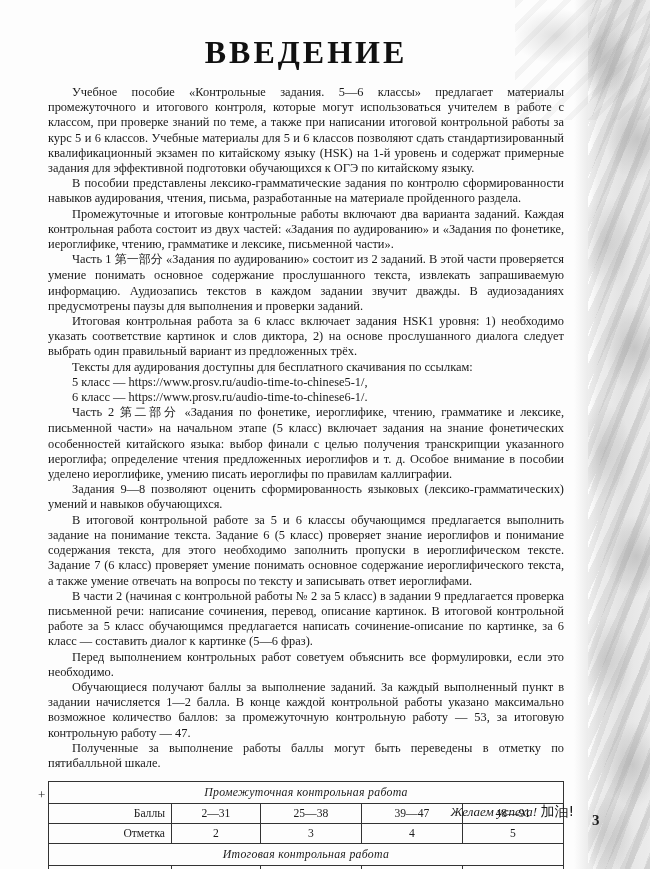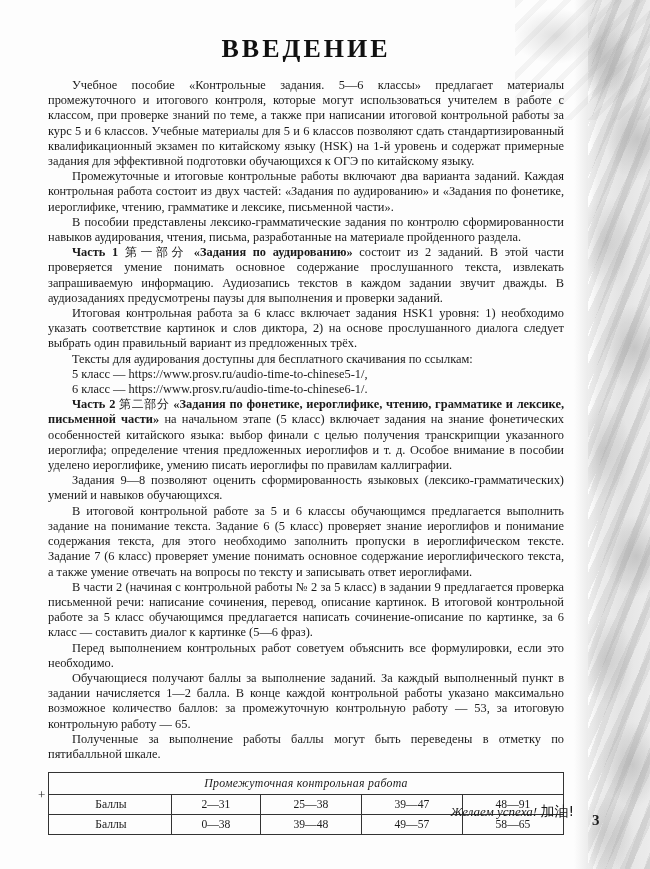--- a/index.html
+++ b/index.html
@@ -65,55 +65,55 @@
 
   .content {
     position: absolute;
     left: 48px;
     top: 34px;
     width: 516px;
   }
 
   h1.doc-title {
     font-family: "Liberation Serif", serif;
-    font-size: 26px;
+    font-size: 32px;
     font-weight: bold;
     letter-spacing: 3px;
     text-align: center;
     margin: 0 0 14px 0;
     color: #111;
   }
 
   p.para {
     margin: 0;
     font-size: 12.4px;
     line-height: 15.2px;
     text-align: justify;
     text-indent: 24px;
     hyphens: auto;
   }
 
-  .bold { font-weight: bold; }
-  .cjk { font-family: Liberation Serif, serif; font-size: 12px; }
+  .bold { font-weight: normal; }
+  .cjk { font-family: Liberation Mono, monospace; font-size: 12px; }
 
   
   .score-table {
     border-collapse: collapse;
     width: 516px;
     margin-top: 10px;
     font-size: 11.6px;
   }
   .score-table td, .score-table th {
     border: 1px solid #333;
     padding: 3px 6px;
     text-align: center;
     font-weight: normal;
   }
   .score-table td.rowlabel {
-    text-align: center;
+    text-align: right;
     padding-left: 8px;
     width: 108px;
   }
   .score-table .caption-cell {
     font-style: italic;
     font-size: 11.8px;
     padding: 3px 0;
     letter-spacing: .3px;
   }
 
@@ -152,53 +152,63 @@
 <div class="page">
   <div class="ornament-band"></div>
   <div class="ornament-edge"></div>
   <div class="ornament-top"></div>
 
   <div class="content">
 
     <h1 class="doc-title">ВВЕДЕНИЕ</h1>
 
     <p class="para">Учебное пособие «Контрольные задания. 5—6 классы» предлагает материалы промежуточного и итогового контроля, которые могут использоваться учителем в работе с классом, при проверке знаний по теме, а также при написании итоговой контрольной работы за курс 5 и 6 классов. Учебные материалы для 5 и 6 классов позволяют сдать стандартизированный квалификационный экзамен по китайскому языку (HSK) на 1-й уровень и содержат примерные задания для эффективной подготовки обучающихся к ОГЭ по китайскому языку.</p>
+    <p class="para">В пособии представлены лексико-грамматические задания по контролю сформированности навыков аудирования, чтения, письма, разработанные на материале пройденного раздела.</p>
     <p class="para">Промежуточные и итоговые контрольные работы включают два варианта заданий. Каждая контрольная работа состоит из двух частей: «Задания по аудированию» и «Задания по фонетике, иероглифике, чтению, грамматике и лексике, письменной части».</p>
-    <p class="para">В пособии представлены лексико-грамматические задания по контролю сформированности навыков аудирования, чтения, письма, разработанные на материале пройденного раздела.</p>
 
     <p class="para"><span class="bold">Часть 1</span> <span class="cjk">第一部分</span> <span class="bold">«Задания по аудированию»</span><span> состоит из 2 заданий. В этой части проверяется умение понимать основное содержание прослушанного текста, извлекать запрашиваемую информацию. Аудиозапись текстов в каждом задании звучит дважды. В аудиозаданиях предусмотрены паузы для выполнения и проверки заданий.</span></p>
 
     <p class="para">Итоговая контрольная работа за 6 класс включает задания HSK1 уровня: 1) необходимо указать соответствие картинок и слов диктора, 2) на основе прослушанного диалога следует выбрать один правильный вариант из предложенных трёх.</p>
     <p class="para">Тексты для аудирования доступны для бесплатного скачивания по ссылкам:</p>
 
     <p class="para">5 класс — https://www.prosv.ru/audio-time-to-chinese5-1/,</p>
     <p class="para">6 класс — https://www.prosv.ru/audio-time-to-chinese6-1/.</p>
 
     <p class="para"><span class="bold">Часть 2</span> <span class="cjk">第二部分</span> <span class="bold">«Задания по фонетике, иероглифике, чтению, грамматике и лексике, письменной части»</span><span> на начальном этапе (5 класс) включает задания на знание фонетических особенностей китайского языка: выбор финали с целью получения транскрипции указанного иероглифа; определение чтения предложенных иероглифов и т. д. Особое внимание в пособии уделено иероглифике, умению писать иероглифы по правилам каллиграфии.</span></p>
 
     <p class="para">Задания 9—8 позволяют оценить сформированность языковых (лексико-грамматических) умений и навыков обучающихся.</p>
     <p class="para">В итоговой контрольной работе за 5 и 6 классы обучающимся предлагается выполнить задание на понимание текста. Задание 6 (5 класс) проверяет знание иероглифов и понимание содержания текста, для этого необходимо заполнить пропуски в иероглифическом тексте. Задание 7 (6 класс) проверяет умение понимать основное содержание иероглифического текста, а также умение отвечать на вопросы по тексту и записывать ответ иероглифами.</p>
     <p class="para">В части 2 (начиная с контрольной работы № 2 за 5 класс) в задании 9 предлагается проверка письменной речи: написание сочинения, перевод, описание картинок. В итоговой контрольной работе за 5 класс обучающимся предлагается написать сочинение-описание по картинке, за 6 класс — составить диалог к картинке (5—6 фраз).</p>
     <p class="para">Перед выполнением контрольных работ советуем объяснить все формулировки, если это необходимо.</p>
-    <p class="para">Обучающиеся получают баллы за выполнение заданий. За каждый выполненный пункт в задании начисляется 1—2 балла. В конце каждой контрольной работы указано максимально возможное количество баллов: за промежуточную контрольную работу — 53, за итоговую контрольную работу — 65.</p>
+    <p class="para">Обучающиеся получают баллы за выполнение заданий. За каждый выполненный пункт в задании начисляется 1—2 балла. В конце каждой контрольной работы указано максимально возможное количество баллов: за промежуточную контрольную работу — 53, за итоговую контрольную работу — 47.</p>
     <p class="para">Полученные за выполнение работы баллы могут быть переведены в отметку по пятибалльной шкале.</p>
 
     <table class="score-table">
       <tbody>
         <tr>
           <td class="caption-cell" colspan="5">Промежуточная контрольная работа</td>
         </tr>
         <tr>
           <td class="rowlabel">Баллы</td>
           <td>2—31</td>
           <td>25—38</td>
           <td>39—47</td>
           <td>48—91</td>
         </tr>
         <tr>
+          <td class="rowlabel">Отметка</td>
+          <td>2</td>
+          <td>3</td>
+          <td>4</td>
+          <td>5</td>
+        </tr>
+        <tr>
+          <td class="caption-cell" colspan="5">Итоговая  контрольная   работа</td>
+        </tr>
+        <tr>
           <td class="rowlabel">Баллы</td>
           <td>0—38</td>
           <td>39—48</td>
           <td>49—57</td>
           <td>58—65</td>
         </tr>
 
       </tbody>
     </table>
 

